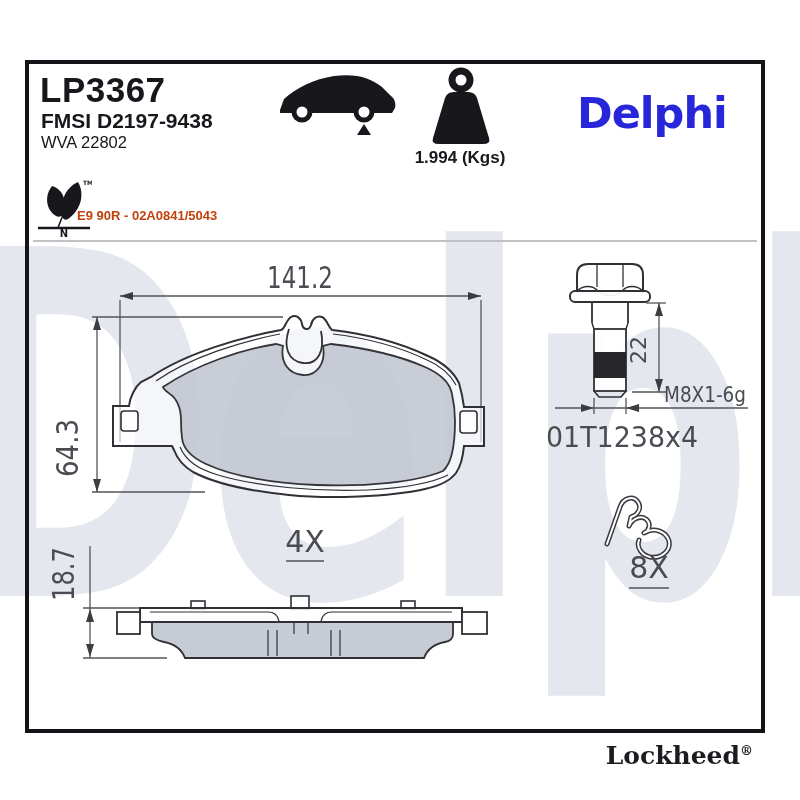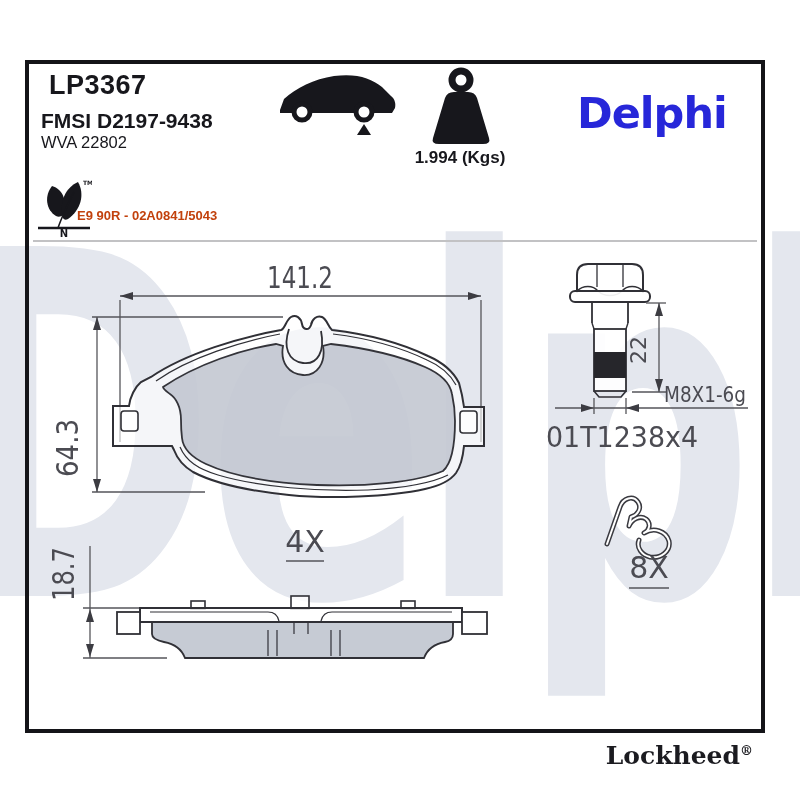--- a/index.html
+++ b/index.html
@@ -10,21 +10,21 @@
   #watermark{left:-55px;top:190px;font-size:480px;font-weight:bold;color:#e4e7ee;
     letter-spacing:-14px;line-height:1;white-space:nowrap;transform:scaleX(.68);
     transform-origin:left top;z-index:1;font-family:"DejaVu Sans",sans-serif;}
   
   #page-border{left:25px;top:60px;width:740px;height:673px;box-sizing:border-box;
     border:4px solid #141418;z-index:4;pointer-events:none;}
   
   #drawing{left:0;top:0;z-index:2;}
   
   #header{left:29px;top:64px;width:732px;height:180px;z-index:5;}
-  .pn{left:20px;top:6px;font-size:27px;font-weight:bold;color:#17171c;letter-spacing:.5px;}
+  .pn{left:11px;top:6px;font-size:35px;font-weight:bold;color:#17171c;letter-spacing:.5px;}
   .ref1{left:12px;top:45px;font-size:21px;font-weight:bold;color:#17171c;}
   .ref2{left:12px;top:69px;font-size:16.5px;font-weight:normal;color:#17171c;}
   .weight-txt{left:376px;top:84px;width:110px;text-align:center;font-size:17px;font-weight:bold;color:#17171c;}
   .brand{left:548px;top:24px;font-size:43px;font-weight:bold;color:#2727d9;letter-spacing:-1px;
     font-family:"DejaVu Sans",sans-serif;}
   .homol{left:48px;top:144px;font-size:13px;font-weight:bold;color:#c2410c;}
   .divider{left:4px;top:176px;width:724px;height:2px;background:#c2c2c4;}
   
   #footer{left:0;top:0;width:800px;height:800px;z-index:5;pointer-events:none;margin-top:45px;}
   .lockheed{position:absolute;right:47px;top:696px;font-size:25px;font-weight:800;color:#1b1b20;

